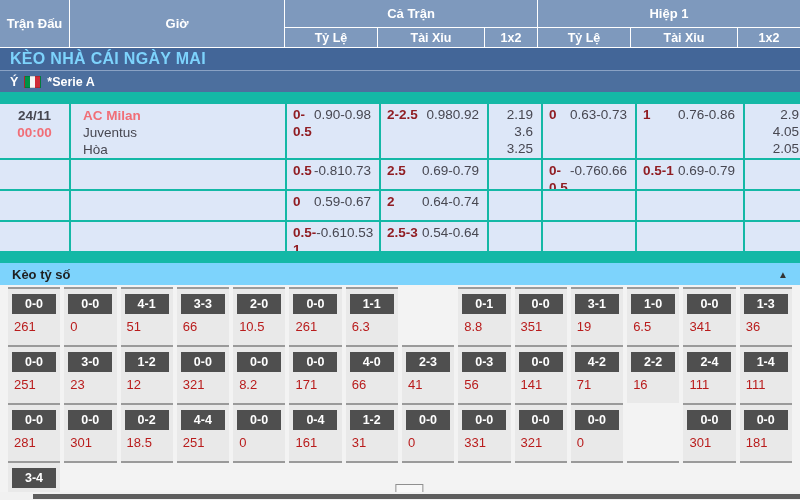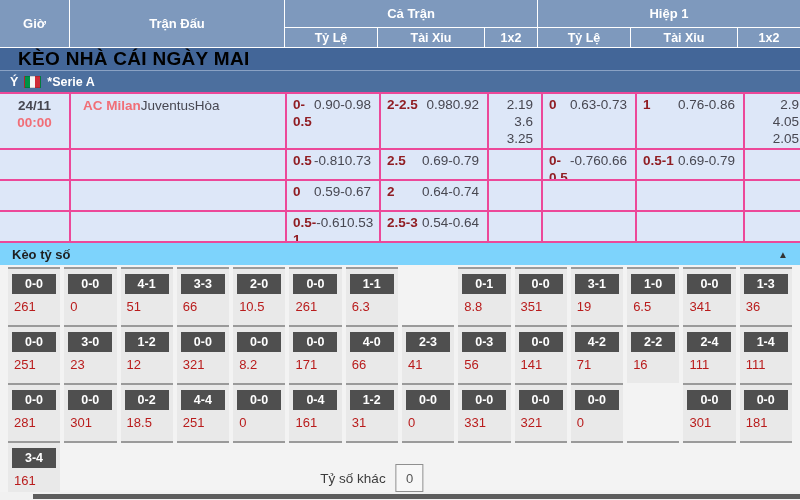--- a/index.html
+++ b/index.html
@@ -7,38 +7,38 @@
 
   
   .thead{display:grid;grid-template-columns:69px 214px 92px 106px 52px 92px 106px 62px;
          grid-template-rows:27px 19px;gap:1px;background:#fff;}
   .th{background:#7e99bd;color:#fff;font-weight:bold;font-size:13px;
       display:flex;align-items:center;justify-content:center;}
   .th-sub{font-size:12.5px;}
   .rspan{grid-row:1/3;}
   .c3{grid-column:span 3;}
 
-  .banner{height:22px;background:#436698;border-top:1px solid #fff;color:#000000;
-          font-weight:bold;font-size:19px;display:flex;align-items:center;
-          padding-left:18px;letter-spacing:.3px;}
+  .banner{height:22px;background:#436698;border-top:1px solid #fff;color:#7dd3fc;
+          font-weight:bold;font-size:16px;display:flex;align-items:center;
+          padding-left:10px;letter-spacing:.3px;}
   .league{height:21px;background:#4c6f9e;border-top:1px solid #8aa2c4;color:#fff;
           font-weight:bold;font-size:12.5px;display:flex;align-items:center;gap:6px;
           padding-left:10px;}
   .flag{display:inline-block;width:15px;height:10px;
         background:linear-gradient(to right,#009246 0 33%,#f5f5f5 33% 66%,#ce2b37 66% 100%);
         border:1px solid rgba(0,0,0,.15);}
 
   
   .tbody{display:grid;grid-template-columns:69px 214px 92px 106px 52px 92px 106px 62px;
-         grid-template-rows:54px 29px 29px 29px;gap:2px;background:#ec4899;padding:2px 0;}
+         grid-template-rows:54px 29px 29px 29px;gap:2px;background:#14b8a6;padding:12px 0;}
   .td{background:#dde7f8;font-size:13.5px;color:#474751;overflow:hidden;}
   .cell-time{display:flex;flex-direction:column;align-items:center;padding-top:3px;line-height:17px;}
   .cell-time .t-date{color:#474751;font-weight:bold;}
   .cell-time .t-time{color:#f16e77;font-weight:bold;}
-  .cell-match{display:flex;flex-direction:row;align-items:flex-start;
+  .cell-match{display:flex;flex-direction:column;align-items:flex-start;
               padding:3px 0 0 12px;line-height:17px;}
   .team-home{color:#f16e77;font-weight:bold;}
   .cell-pair{display:flex;justify-content:space-between;align-items:flex-start;
              padding:2px 8px 0 6px;line-height:17px;}
   .hdp{color:#901d23;font-weight:bold;}
   .ovals{display:flex;flex-direction:row;align-items:flex-end;}
   .cell-triple{display:flex;flex-direction:column;align-items:flex-end;
                padding:2px 8px 0 0;line-height:17px;}
 
   
@@ -62,22 +62,22 @@
 
   .hscroll{position:absolute;left:0;right:0;bottom:0;height:8px;background:#f1f1f1;}
   .hthumb{position:absolute;left:33px;right:0;bottom:1px;height:5px;background:#5d5d5d;cursor:pointer;}
 </style>
 </head>
 <body>
 
 <div class="app">
 
   <div class="thead">
+    <div class="th rspan">Trận Đấu</div>
     <div class="th rspan">Giờ</div>
-    <div class="th rspan">Trận Đấu</div>
     <div class="th c3">Cả Trận</div>
     <div class="th c3">Hiệp 1</div>
     <div class="th th-sub">Tỷ Lệ</div>
     <div class="th th-sub">Tài Xỉu</div>
     <div class="th th-sub">1x2</div>
     <div class="th th-sub">Tỷ Lệ</div>
     <div class="th th-sub">Tài Xỉu</div>
     <div class="th th-sub">1x2</div>
   </div>
 

